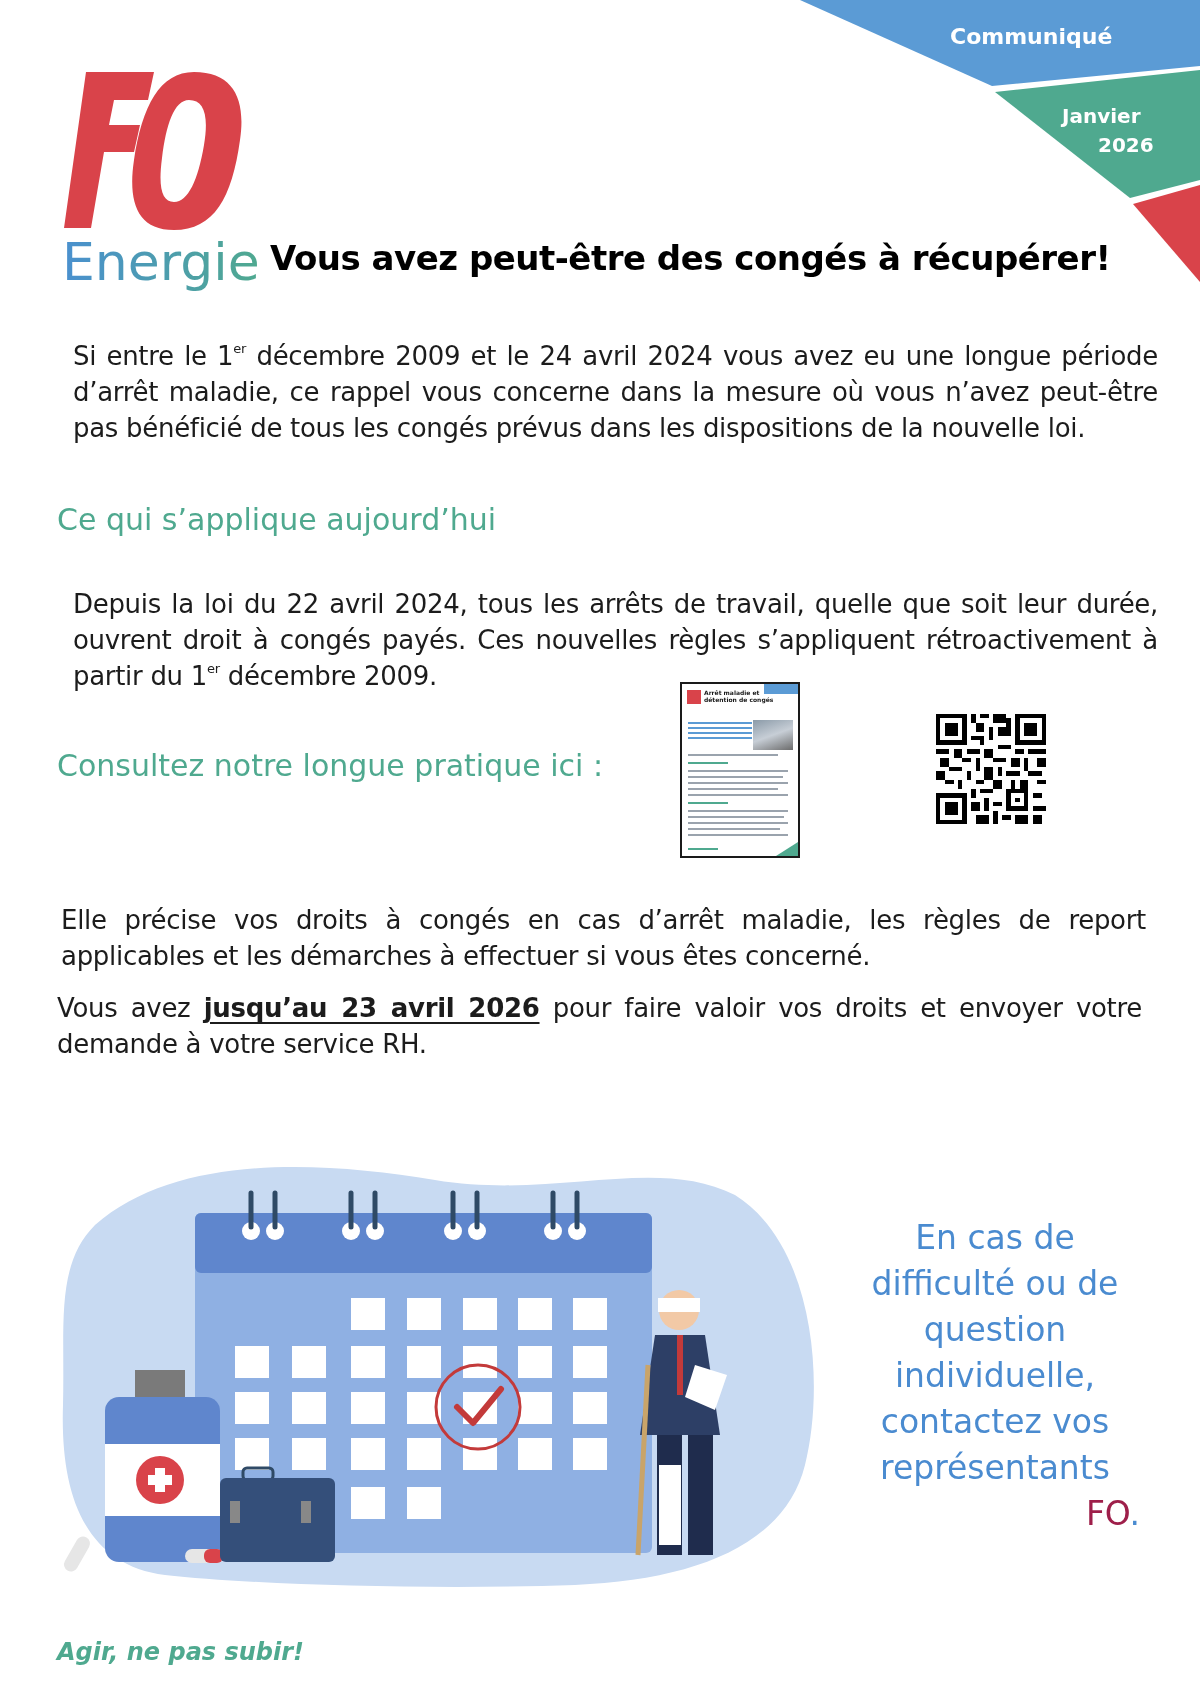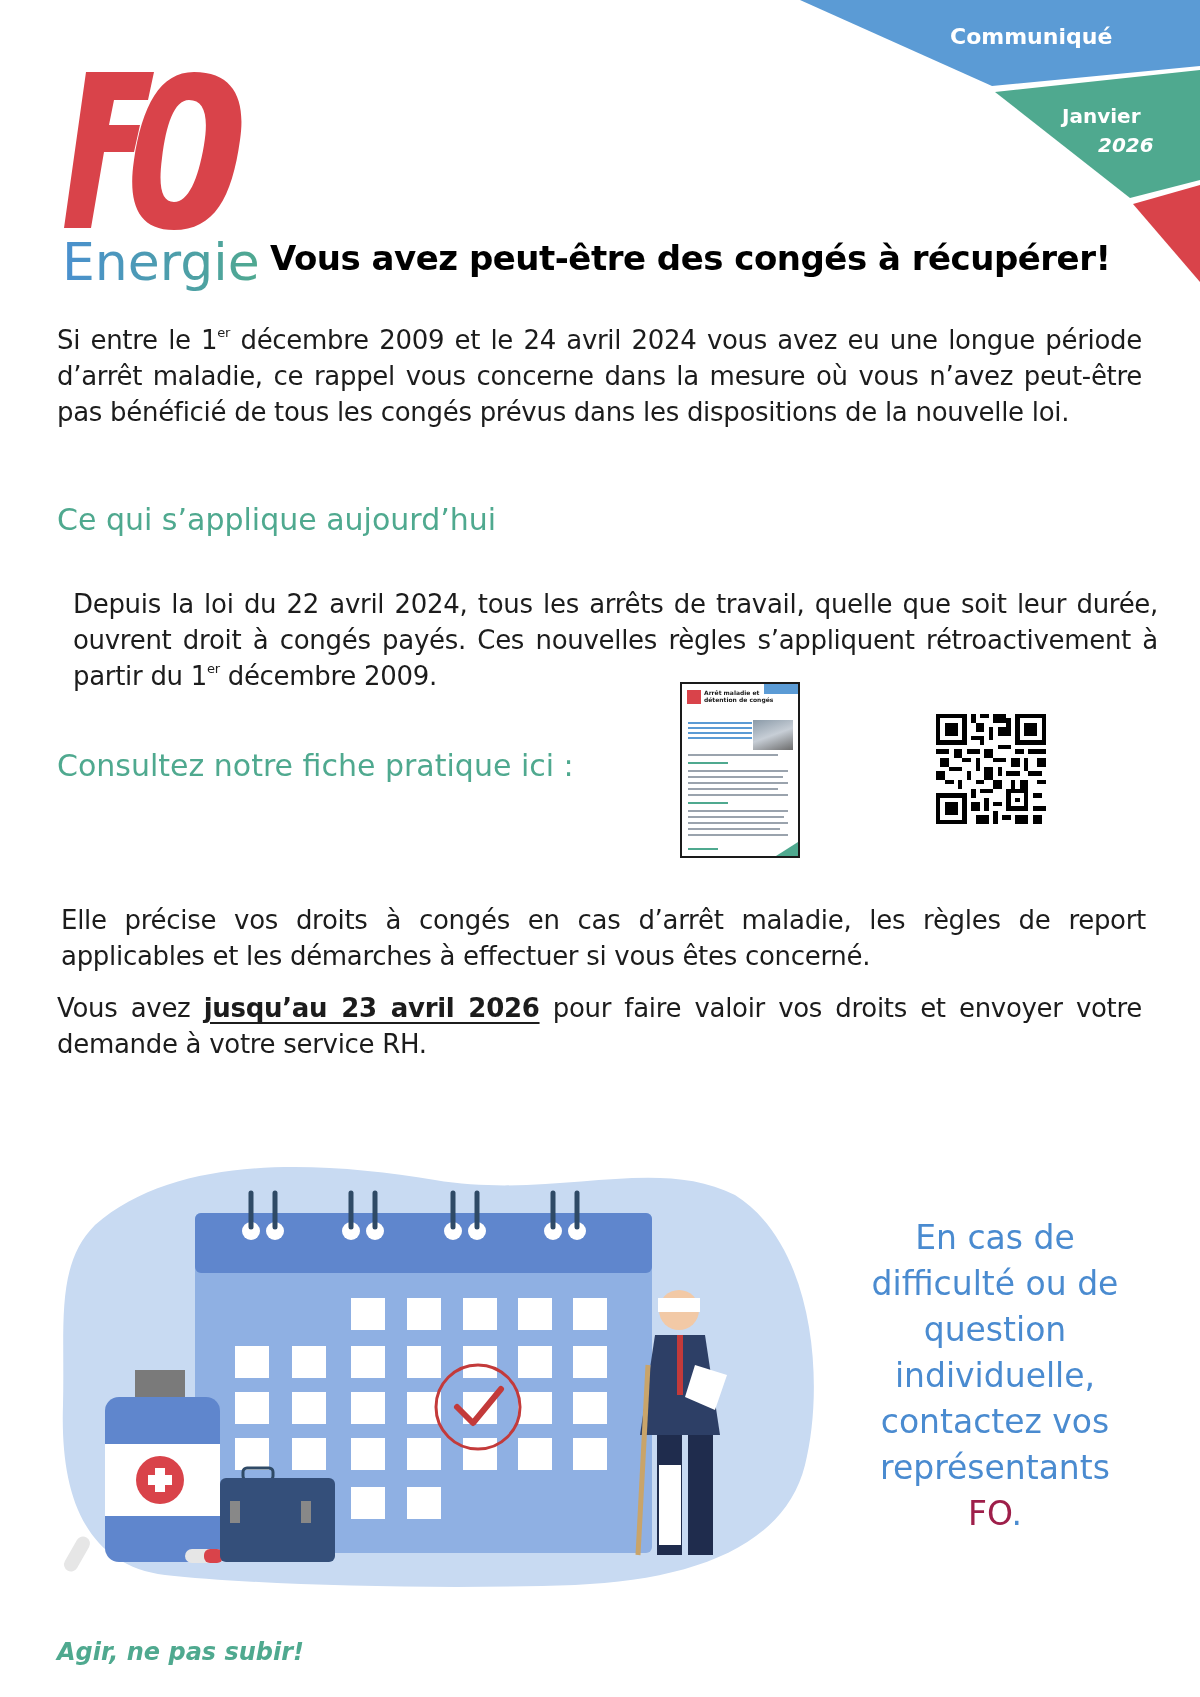--- a/index.html
+++ b/index.html
@@ -5,21 +5,21 @@
   html, body { margin: 0; padding: 0; }
   body {
     width: 1200px; height: 1697px; position: relative; overflow: hidden;
     background: #ffffff; font-family: "DejaVu Sans", sans-serif; color: #1a1a1a;
   }
   .corner { position: absolute; top: 0; left: 0; width: 1012px; height: 300px; pointer-events: none; }
   .corner svg { position: absolute; left: 0; top: 0; }
   .corner-label { position: absolute; color: #ffffff; font-family: "DejaVu Sans", sans-serif; font-weight: bold; }
   .lbl-communique { left: 950px; top: 24px; font-size: 22px; }
   .lbl-month { left: 1062px; top: 104px; font-size: 20px; }
-  .lbl-year { left: 1098px; top: 133px; font-size: 20px; font-style: italic; }
+  .lbl-year { left: 1098px; top: 133px; font-size: 20px; }
 
   .logo-fo {
     position: absolute; left: 64px; top: 70px; width: 180px; height: 160px;
   }
   .logo-energie {
     position: absolute; left: 62px; top: 232px; font-size: 52px; font-family: "DejaVu Sans", sans-serif;
     background: linear-gradient(90deg, #4a90cf 0%, #4fa98f 100%);
     -webkit-background-clip: text; background-clip: text; color: transparent;
     letter-spacing: 0px;
   }
@@ -56,21 +56,21 @@
   .thumb .t-sec { position: absolute; left: 6px; height: 2px; background: #4fa98f; width: 40px; }
   .thumb .t-tri { position: absolute; right: 0; bottom: 0; width: 0; height: 0; border-left: 22px solid transparent; border-bottom: 14px solid #4fa98f; }
 
   .qr { position: absolute; left: 936px; top: 714px; width: 110px; height: 110px; }
 
   .illus { position: absolute; left: 55px; top: 1135px; width: 770px; height: 455px; }
   .contact {
     position: absolute; left: 850px; top: 1215px; width: 290px; text-align: center;
     color: #4a8bd0; font-size: 33px; line-height: 46px; font-family: "DejaVu Sans", sans-serif;
   }
-  .contact .fo { color: #9e1f4a; display: block; }
+  .contact .fo { color: #9e1f4a; display: block; text-align: right; }
   .slogan {
     position: absolute; left: 57px; top: 1638px; font-size: 24px; color: #4fa98f;
     font-style: italic; font-weight: bold; font-family: "DejaVu Sans", sans-serif;
   }
 </style>
 </head>
 <body>
 
 <div class="corner">
   <svg width="1200" height="300" viewBox="0 0 1200 300">
@@ -86,27 +86,27 @@
 <svg class="logo-fo" viewBox="0 0 180 160">
   <path d="M22,2 L90,2 L84,30 L50,30 L45,55 L76,55 L70,82 L40,82 L27,158 L0,158 Z" fill="#d9434a"></path>
   <path d="M130,2 C170,2 182,30 176,70 C168,128 150,160 110,160 C72,160 64,130 70,90 C78,36 96,2 130,2 Z M125,30 C110,30 102,55 98,88 C94,118 98,132 110,132 C124,132 134,110 140,75 C145,45 140,30 125,30 Z" fill="#d9434a" fill-rule="evenodd"></path>
 </svg>
 <div class="logo-energie">Energie</div>
 
 <div class="title">
 </div>
 <div class="subtitle">Vous avez peut-être des congés à récupérer!</div>
 
-<p class="para" style="top:322px; margin:0;"><span>Si entre le 1</span><sup>er</sup><span> décembre 2009 et le 24 avril 2024 vous avez eu une longue période d’arrêt maladie, ce rappel vous concerne dans la mesure où vous n’avez peut-être pas bénéficié de tous les congés prévus dans les dispositions de la nouvelle loi.</span></p>
+<p class="para" style="top:322px; margin:16px;"><span>Si entre le 1</span><sup>er</sup><span> décembre 2009 et le 24 avril 2024 vous avez eu une longue période d’arrêt maladie, ce rappel vous concerne dans la mesure où vous n’avez peut-être pas bénéficié de tous les congés prévus dans les dispositions de la nouvelle loi.</span></p>
 
 <div class="h-green" style="top:502px;">Ce qui s’applique aujourd’hui</div>
 
 <p class="para" style="top:570px; margin:16px;"><span>Depuis la loi du 22 avril 2024, tous les arrêts de travail, quelle que soit leur durée, ouvrent droit à congés payés. Ces nouvelles règles s’appliquent rétroactivement à partir du 1</span><sup>er</sup><span> décembre 2009.</span></p>
 
-<div class="h-green" style="top:748px;">Consultez notre fiche pratique ici :</div>
+<div class="h-green" style="top:748px;">Consultez notre longue pratique ici :</div>
 
 <div class="thumb">
   <div class="t-band"></div>
   <div class="t-fo"></div>
   <div class="t-title">Arrêt maladie et détention de congés</div>
   <div class="t-line" style="top:38px;width:64px;background:#5b9bd5;"></div>
   <div class="t-line" style="top:43px;width:64px;background:#5b9bd5;"></div>
   <div class="t-line" style="top:48px;width:64px;background:#5b9bd5;"></div>
   <div class="t-line" style="top:53px;width:64px;background:#5b9bd5;"></div>
   <div class="t-img"></div>

